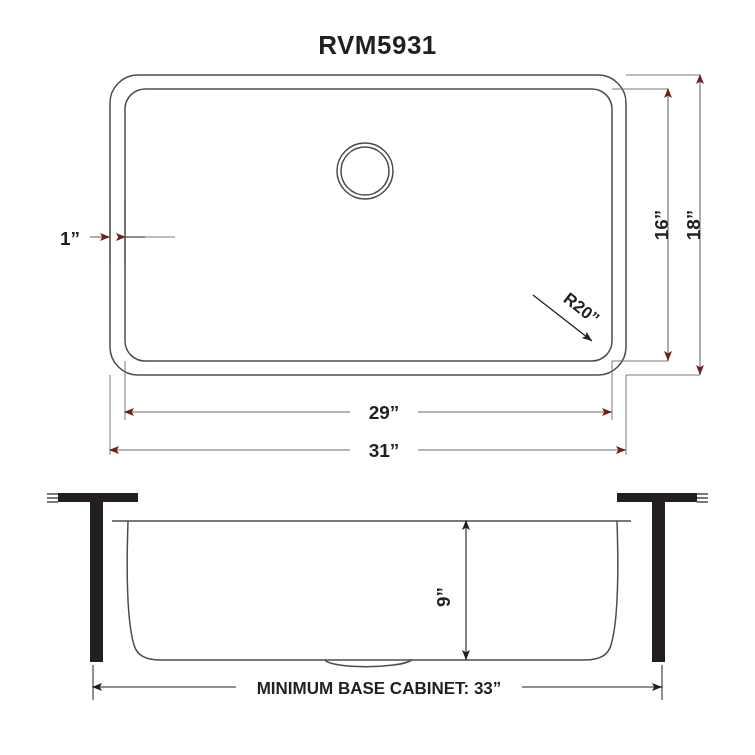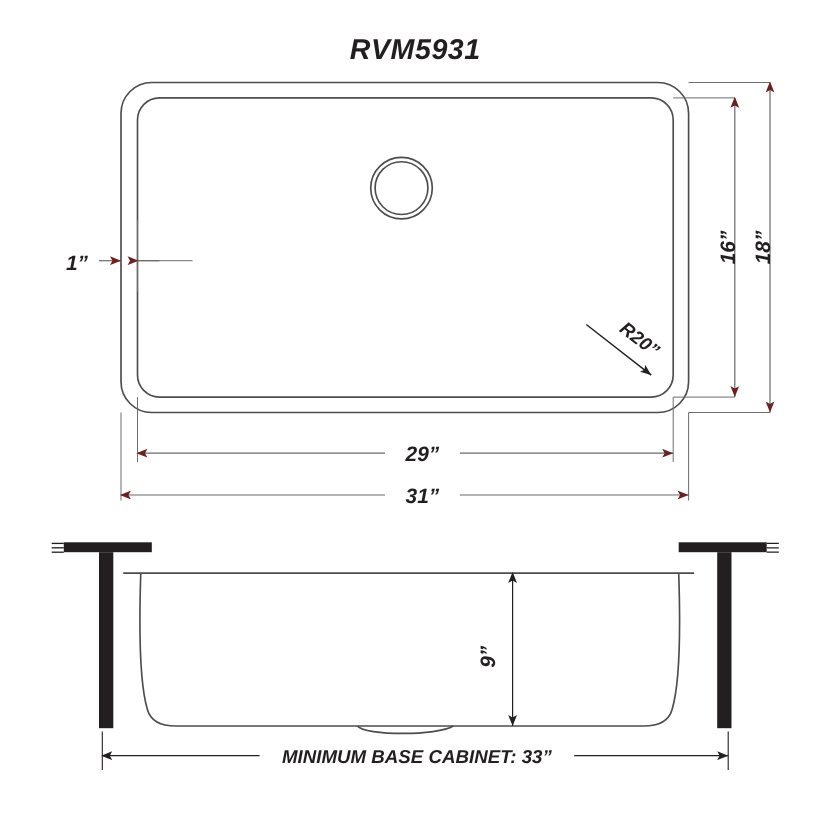--- a/index.html
+++ b/index.html
@@ -12,21 +12,20 @@
     height: 755px;
     font-family: "Liberation Sans", sans-serif;
     overflow: hidden;
     position: relative;
   }
   #drawing-root {
     position: relative;
     width: 755px;
     height: 755px;
     background: #ffffff;
-    font-style: italic;
   }
   .title {
     position: absolute;
     top: 30px;
     left: 0;
     width: 755px;
     text-align: center;
     font-family: "Liberation Sans", sans-serif;
     font-weight: bold;
     font-size: 26px;

